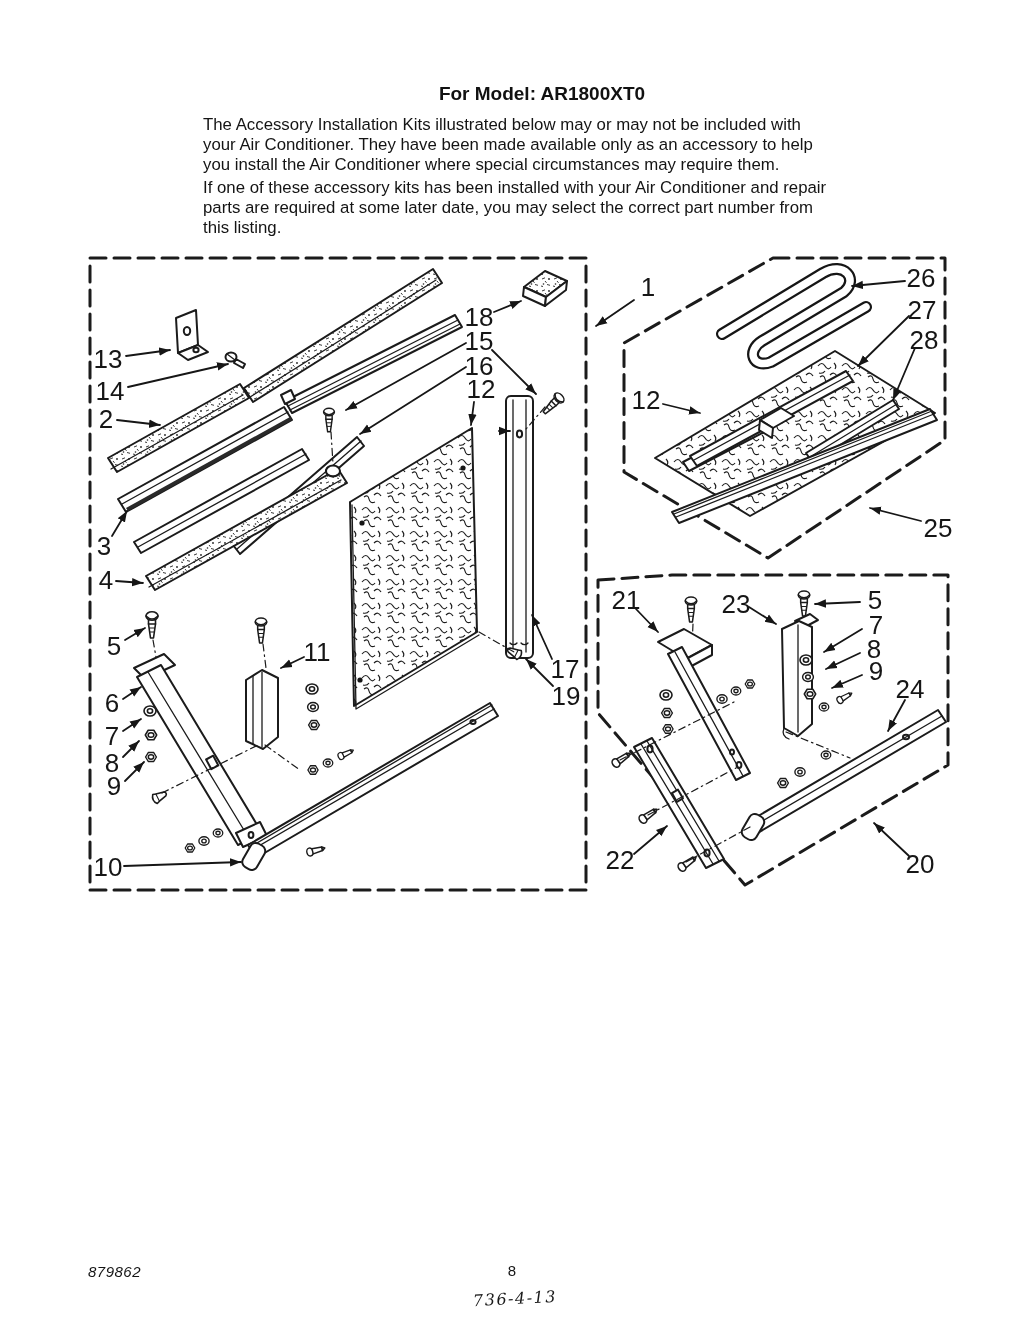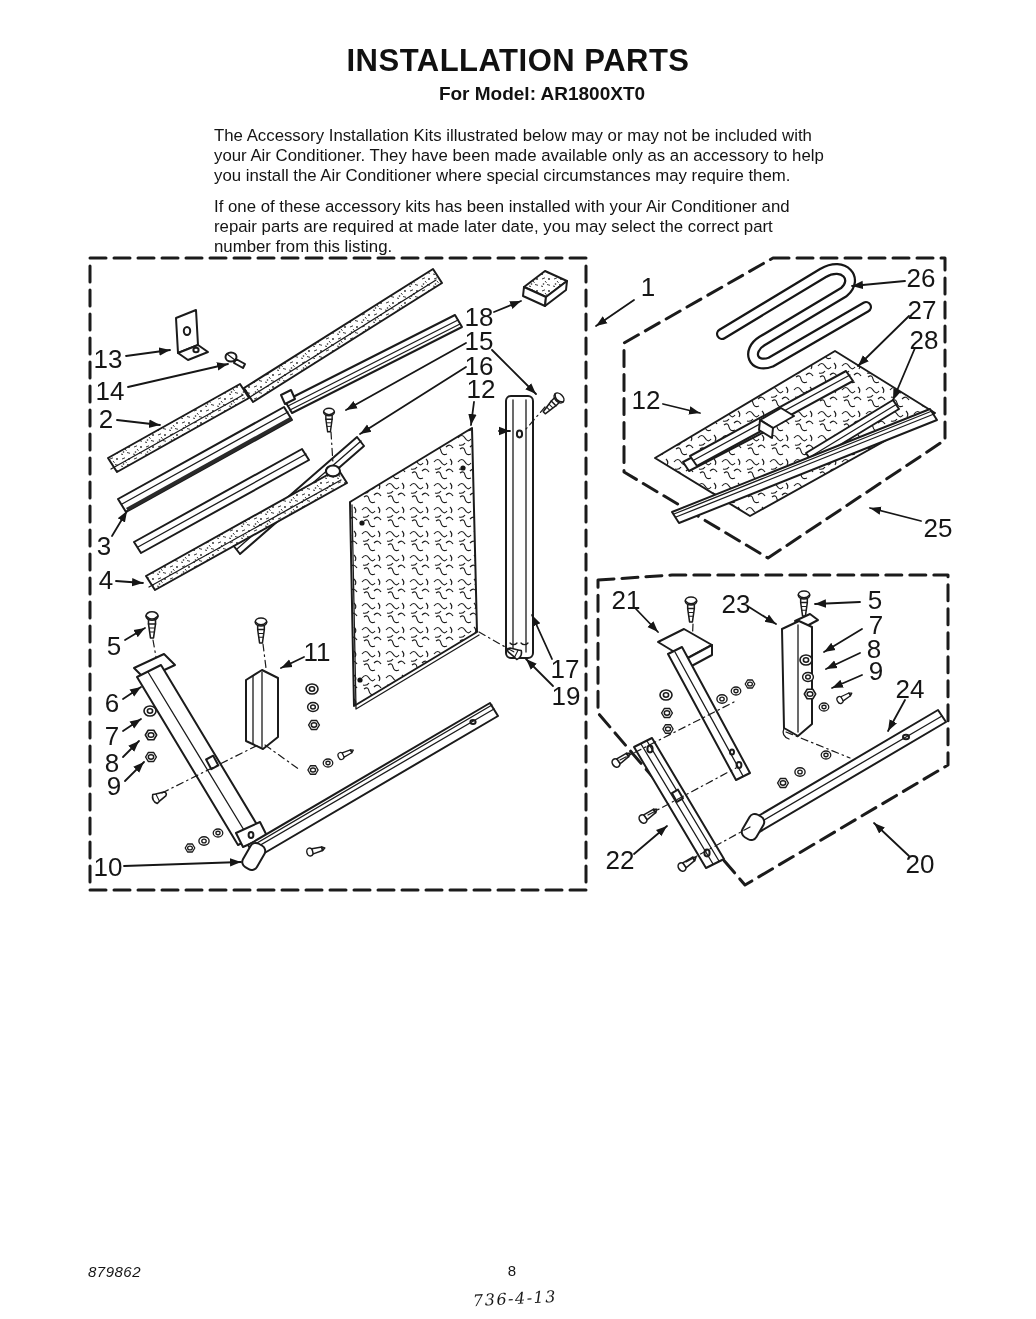--- a/index.html
+++ b/index.html
@@ -4,21 +4,21 @@
 <style>
   html,body{margin:0;padding:0;background:#e8e8e8;}
   .page{position:relative;width:1036px;height:1319px;background:#ffffff;overflow:hidden;
         font-family:"Liberation Sans",sans-serif;color:#151515;}
   .title{position:absolute;left:0;top:44px;width:1036px;text-align:center;
          font-weight:700;font-size:31px;line-height:1.1;letter-spacing:.5px;color:#111;}
   .subtitle{position:absolute;left:0;top:84px;width:1084px;text-align:center;
          font-weight:700;font-size:19px;line-height:1.1;color:#111;}
   .intro{position:absolute;left:203px;top:115px;width:632px;
          font-size:16.8px;line-height:19.9px;color:#141414;}
-  .intro p{margin:11px;}
+  .intro p{margin:0;}
   .intro p + p{margin-top:3px;}
   .footer-doc{position:absolute;left:88px;top:1263px;font-size:15px;letter-spacing:.5px;font-style:italic;}
   .footer-page{position:absolute;left:0;top:1262px;width:1024px;text-align:center;font-size:15px;}
   .footer-hand{position:absolute;left:473px;top:1289px;font-family:"DejaVu Serif",serif;
          font-style:italic;font-size:16px;letter-spacing:1.5px;transform:rotate(-3deg);color:#1a1a1a;}
   svg.diagram{position:absolute;left:0;top:0;}
   .dashb{stroke-dasharray:16 8;stroke-width:3;fill:none;}
   .dc{stroke-dasharray:7 4 1.5 4;stroke-width:1.2;fill:none;}
   .t1{stroke-width:1.3;}
   .w{fill:#ffffff;}
@@ -26,25 +26,24 @@
   .sq{fill:url(#squig);}
   .ink{fill:#161616;stroke:none;}
   .leader{stroke:#161616;stroke-width:1.8;fill:none;}
   text.callout{font-family:"Liberation Sans",sans-serif;font-size:26px;fill:#161616;stroke:none;}
 </style>
 </head>
 <body>
 
 <div class="page">
 
-  <div class="title">INSTALLATION PARTS</div>
   <div class="subtitle">For Model: AR1800XT0</div>
   <div class="intro">
     <p>The Accessory Installation Kits illustrated below may or may not be included with your Air Conditioner. They have been made available only as an accessory to help you install the Air Conditioner where special circumstances may require them.</p>
-    <p>If one of these accessory kits has been installed with your Air Conditioner and repair parts are required at made later date, you may select the correct part number from this listing.</p>
+    <p>If one of these accessory kits has been installed with your Air Conditioner and repair parts are required at some later date, you may select the correct part number from this listing.</p>
   </div>
 
   <svg class="diagram" width="1036" height="1319" viewBox="0 0 1036 1319" xmlns="http://www.w3.org/2000/svg">
     <defs>
       <marker id="ah" markerUnits="userSpaceOnUse" markerWidth="14" markerHeight="12" refX="11" refY="5" orient="auto">
         <path d="M0,0.8 L11,5 L0,9.2 Z" fill="#161616"></path>
       </marker>
       <pattern id="speck" width="12" height="12" patternUnits="userSpaceOnUse">
         <rect width="12" height="12" fill="#ffffff"></rect>
         <g stroke="#222" stroke-width="0.9" fill="none">

